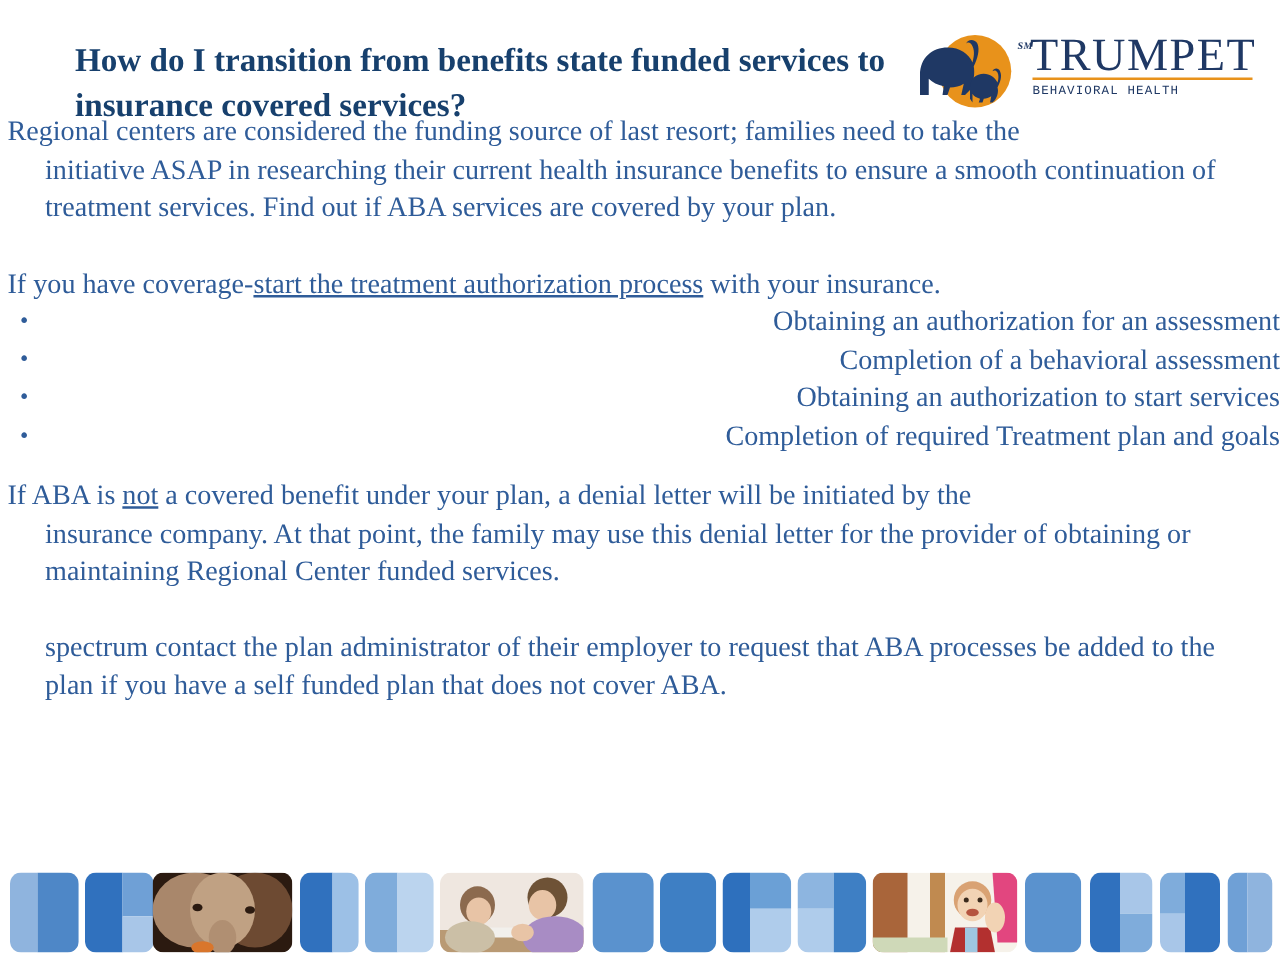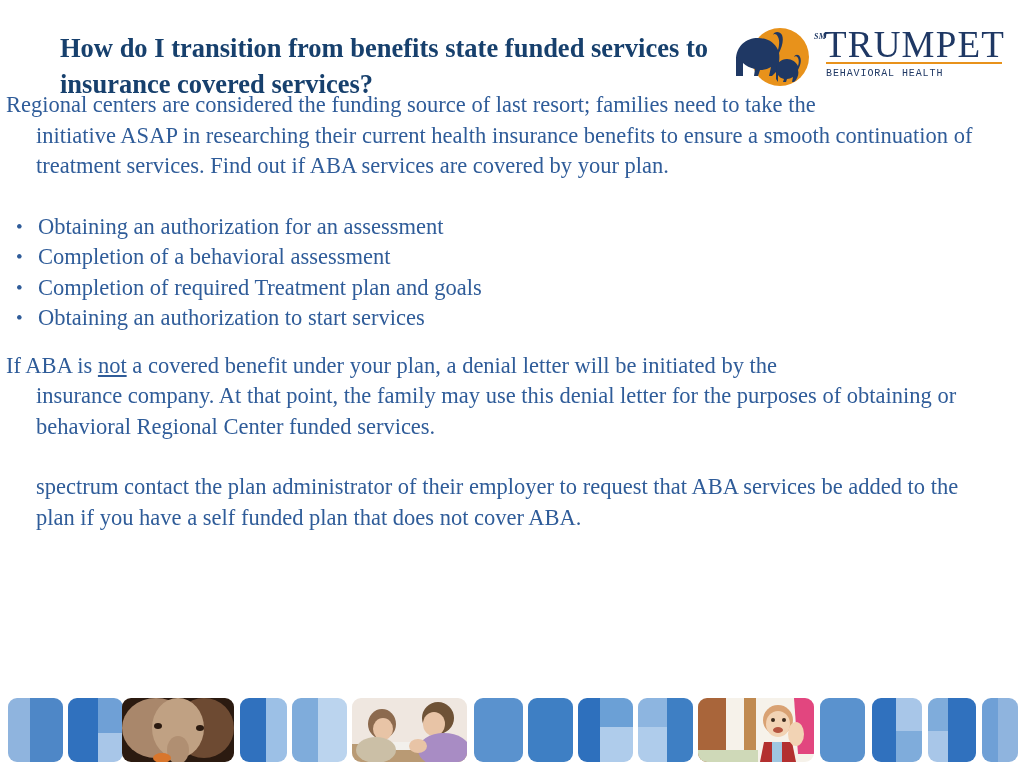--- a/index.html
+++ b/index.html
@@ -117,20 +117,21 @@
     text-decoration: underline;
     text-underline-offset: 2px;
   }
   .gap-sm { height: 17px; }
   .gap-lg { height: 30px; }
 
   ul.bullets {
     list-style: none;
     margin: 0;
     padding: 0;
+    text-align: right;
   }
   ul.bullets li {
     color: #2F5C99;
     font-size: 22.5px;
     line-height: 30.5px;
     padding-left: 38px;
     position: relative;
   }
   ul.bullets li::before {
     content: "\2022";
@@ -195,40 +196,41 @@
   <div class="body-area">
 
     <div class="para">
       <span class="first-line">Regional centers are considered the funding source of last resort;  families need to take the</span>
       <span class="cont">initiative ASAP in researching their current health insurance benefits to ensure a smooth continuation of treatment services. Find out if ABA services are covered by your plan.</span>
     </div>
 
     <div class="gap-lg"></div>
 
     <div class="para">
+      <span class="first-line"><span>If you have coverage-</span><u>start the treatment authorization process</u><span> with your insurance.</span></span>
     </div>
 
     <ul class="bullets">
       <li><span>Obtaining an authorization for an assessment</span></li>
       <li><span>Completion of a behavioral assessment</span></li>
+      <li><span>Obtaining an authorization to start services</span></li>
       <li><span>Completion of required Treatment plan and goals</span></li>
-      <li><span>Obtaining an authorization to start services</span></li>
     </ul>
 
     <div class="gap-sm"></div>
 
     <div class="para">
       <span class="first-line"><span>If ABA is </span><u>not</u><span> a covered benefit under your plan, a denial letter will be initiated by the</span></span>
-      <span class="cont">insurance company. At that point, the family may use this denial letter for the purposes of obtaining or behavioral Regional Center funded services.</span>
+      <span class="cont">insurance company. At that point, the family may use this denial letter for the provider of obtaining or maintaining Regional Center funded services.</span>
     </div>
 
     <div class="gap-lg"></div>
 
     <div class="para">
-      <span class="cont">spectrum contact the plan administrator of their employer to request that ABA services be added to the plan if you have a self funded plan that does not cover ABA.</span>
+      <span class="cont">spectrum contact the plan administrator of their employer to request that ABA processes be added to the plan if you have a self funded plan that does not cover ABA.</span>
     </div>
   </div>
 
   <div class="footer">
       <div class="tile" style="left: 8px; width: 55px;">
         <div class="q" style="left: 0%; top: 0%; width: 40%; height: 100%; background: rgb(143, 180, 222);"></div>
         <div class="q" style="left: 40%; top: 0%; width: 60%; height: 100%; background: rgb(78, 135, 199);"></div>
       </div>
       <div class="tile" style="left: 68px; width: 55px;">
         <div class="q" style="left: 0%; top: 0%; width: 55%; height: 100%; background: rgb(48, 113, 190);"></div>

